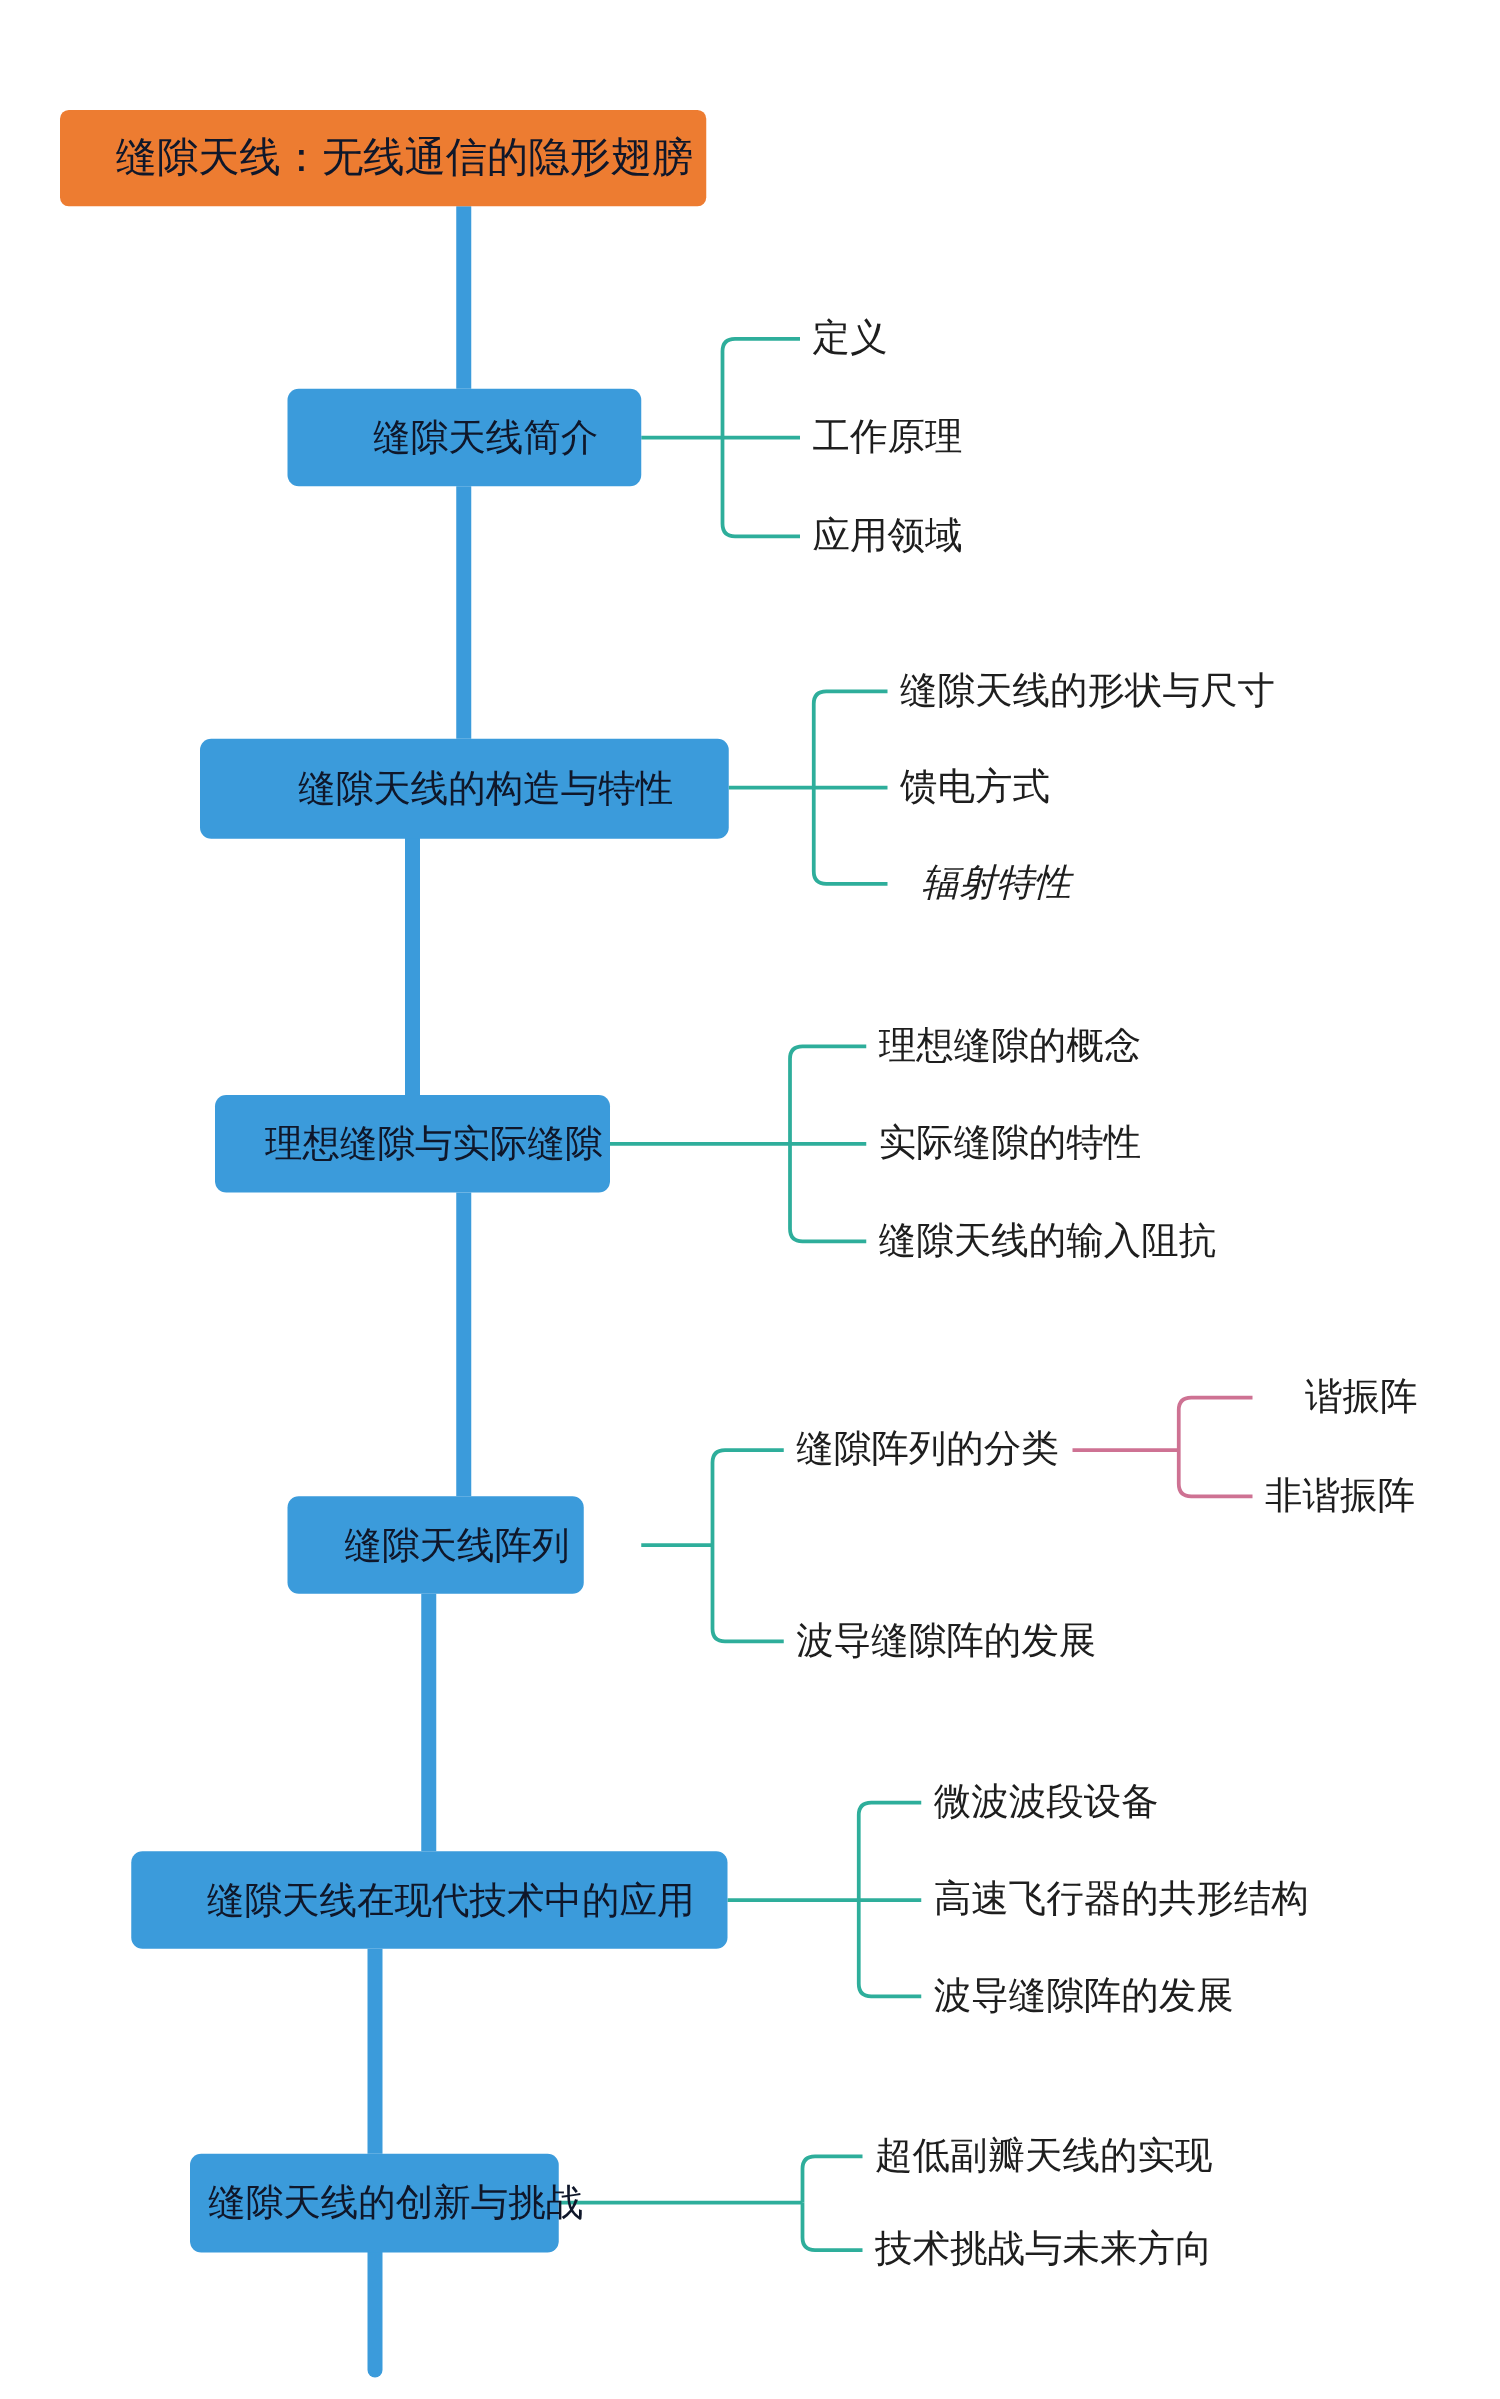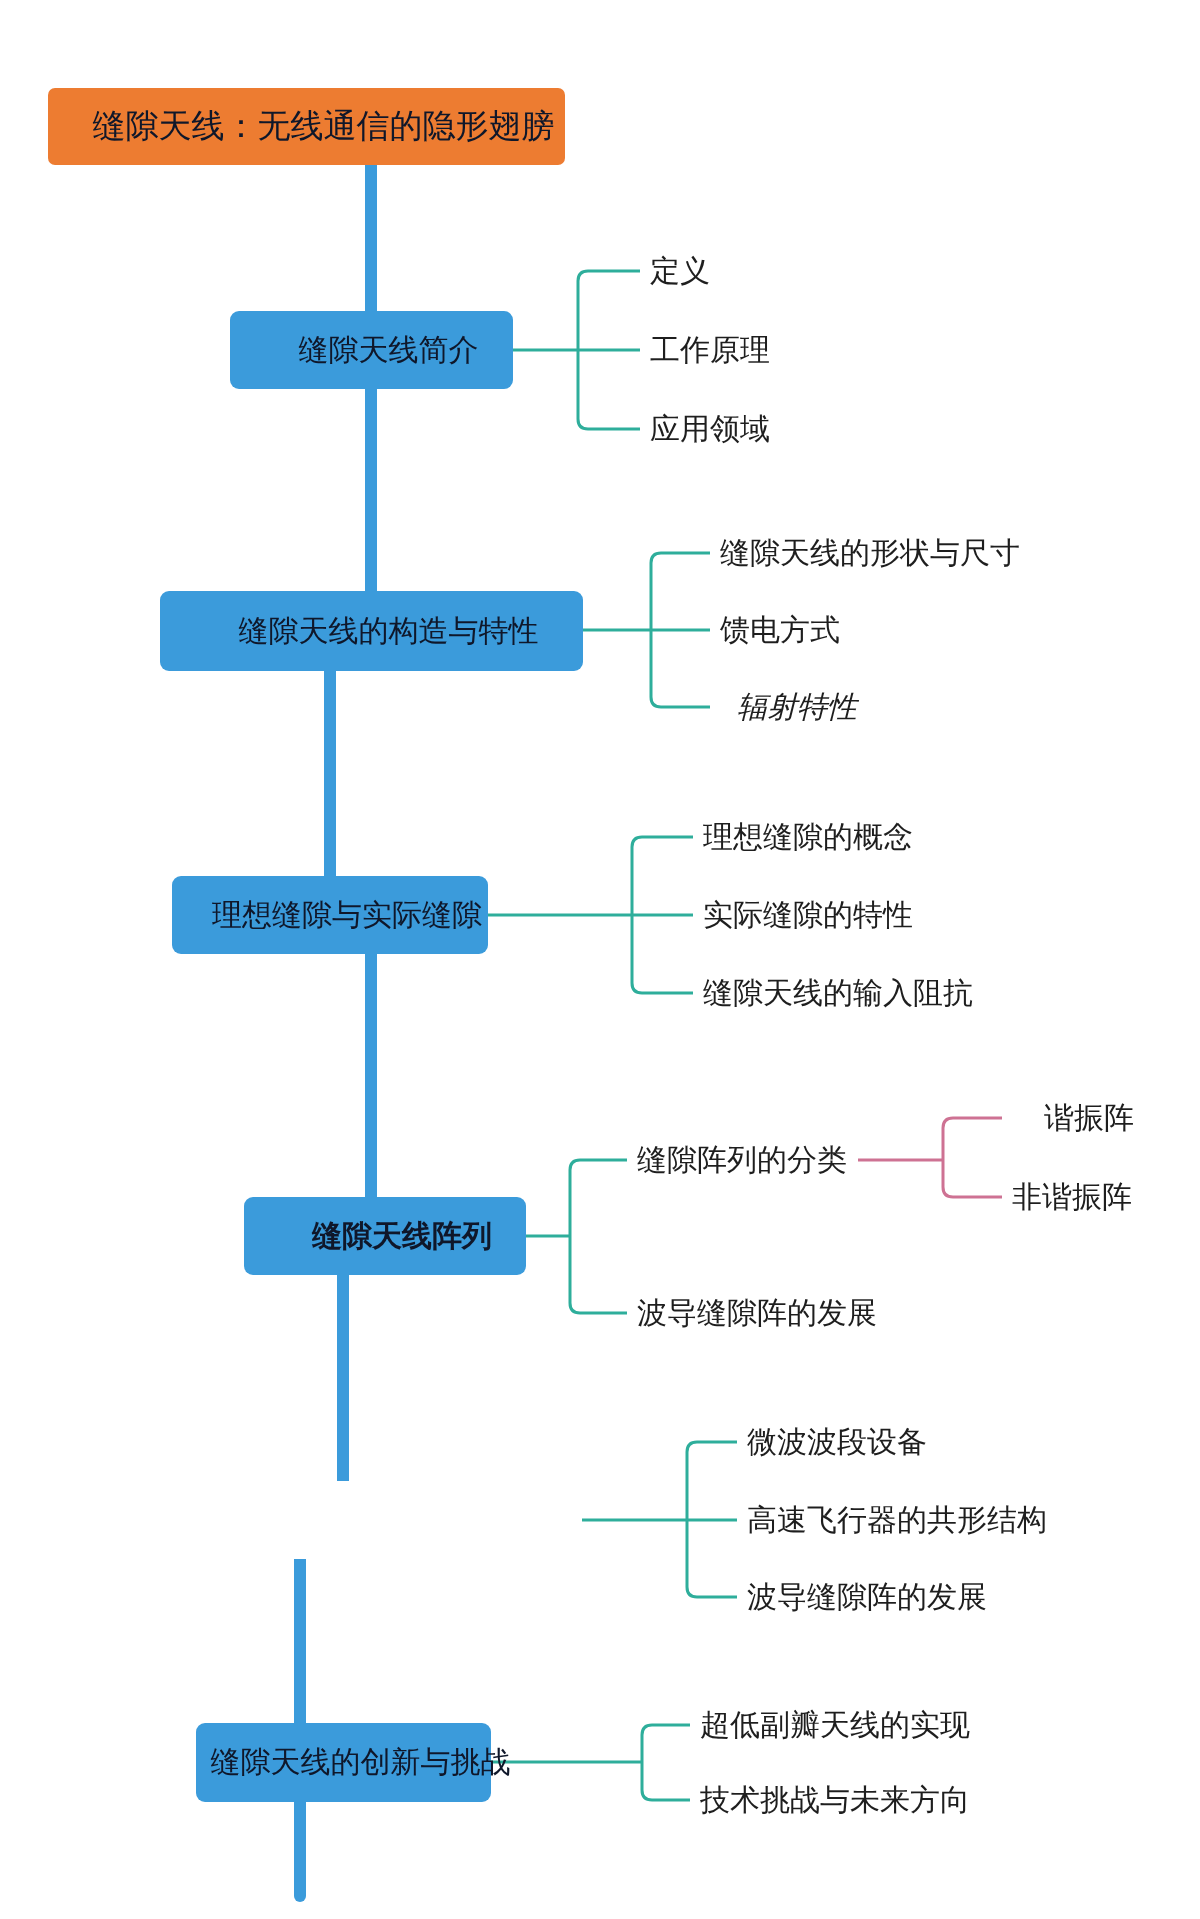--- a/index.html
+++ b/index.html
@@ -102,27 +102,28 @@
   <div class="node" style="left:160px;top:591px;width:423px;height:80px;">缝隙天线的构造与特性</div>
   <div class="leaf" style="left:720px;top:553px;">缝隙天线的形状与尺寸</div>
   <div class="leaf" style="left:720px;top:630px;">馈电方式</div>
   <div class="leaf" style="left:737px;top:707px;font-style:italic;">辐射特性</div>
 
   <div class="node" style="left:172px;top:876px;width:316px;height:78px;">理想缝隙与实际缝隙</div>
   <div class="leaf" style="left:703px;top:837px;">理想缝隙的概念</div>
   <div class="leaf" style="left:703px;top:915px;">实际缝隙的特性</div>
   <div class="leaf" style="left:703px;top:993px;">缝隙天线的输入阻抗</div>
 
-  <div class="node" style="left:244px;top:1197px;width:282px;height:78px;font-weight:bold;">缝隙天线阵列</div>
+  <div class="node" style="left:230px;top:1197px;width:237px;height:78px;">缝隙天线阵列</div>
   <div class="leaf" style="left:637px;top:1160px;">缝隙阵列的分类</div>
   <div class="leaf" style="left:637px;top:1313px;">波导缝隙阵的发展</div>
   <div class="leaf" style="left:1012px;top:1118px;margin-left:32px;">谐振阵</div>
   <div class="leaf" style="left:1012px;top:1197px;">非谐振阵</div>
 
+  <div class="node" style="left:105px;top:1481px;width:477px;height:78px;">缝隙天线在现代技术中的应用</div>
   <div class="leaf" style="left:747px;top:1442px;">微波波段设备</div>
   <div class="leaf" style="left:747px;top:1520px;">高速飞行器的共形结构</div>
   <div class="leaf" style="left:747px;top:1597px;">波导缝隙阵的发展</div>
 
-  <div class="node" style="left:152px;top:1723px;width:295px;height:79px;margin-left:44px;">缝隙天线的创新与挑战</div>
+  <div class="node" style="left:152px;top:1723px;width:295px;height:79px;">缝隙天线的创新与挑战</div>
   <div class="leaf" style="left:700px;top:1725px;">超低副瓣天线的实现</div>
   <div class="leaf" style="left:700px;top:1800px;">技术挑战与未来方向</div>
 
 </div>
 
 </body></html>

